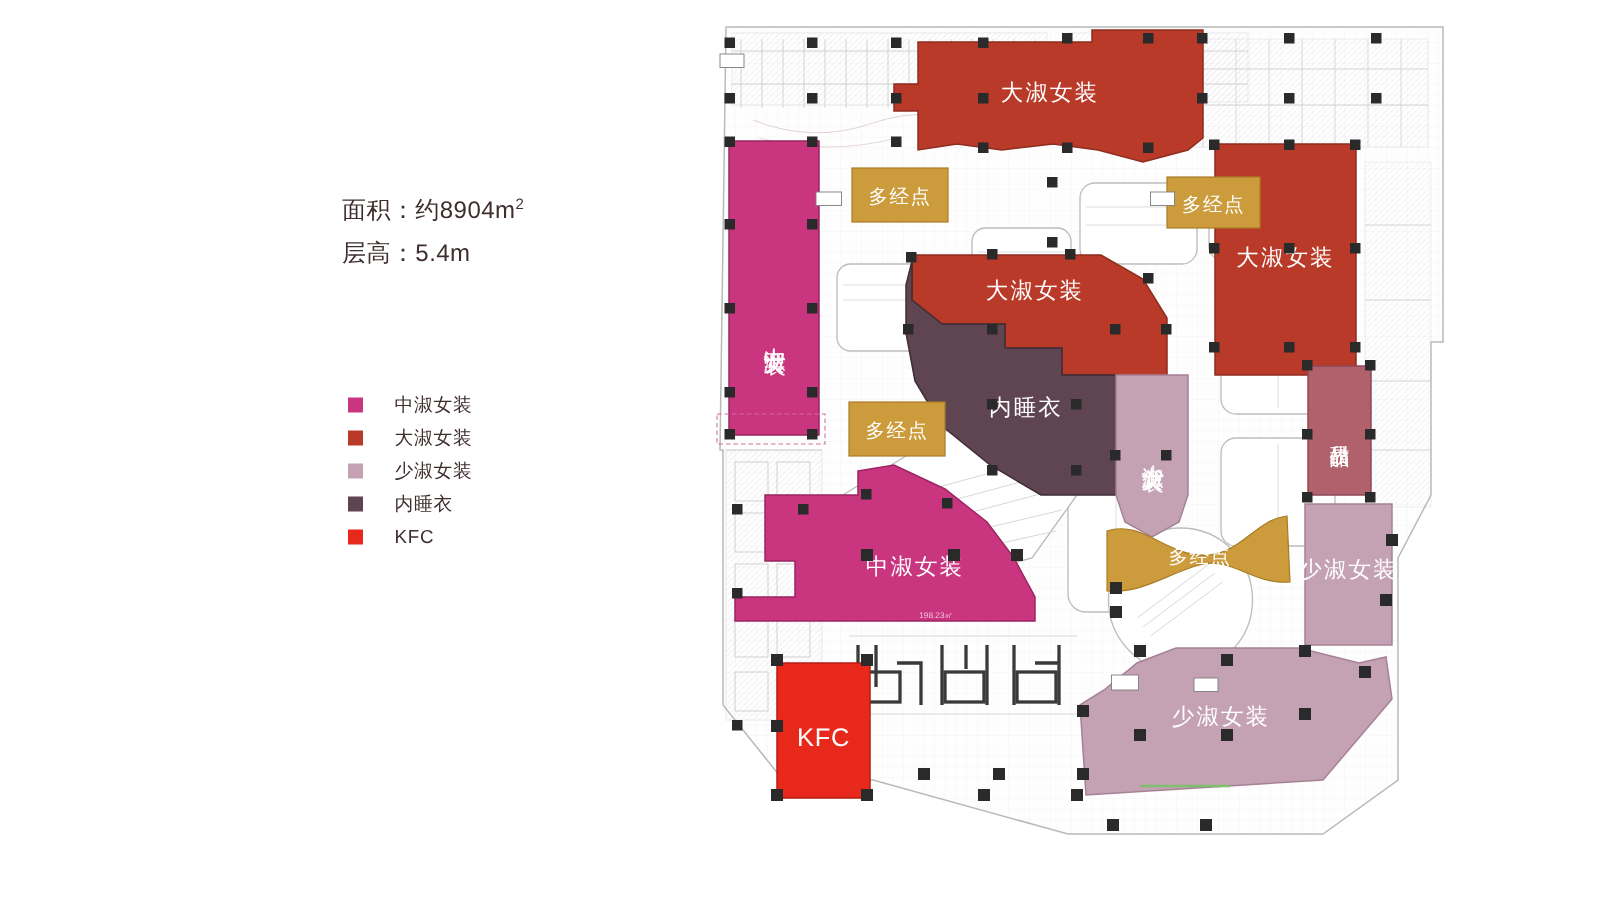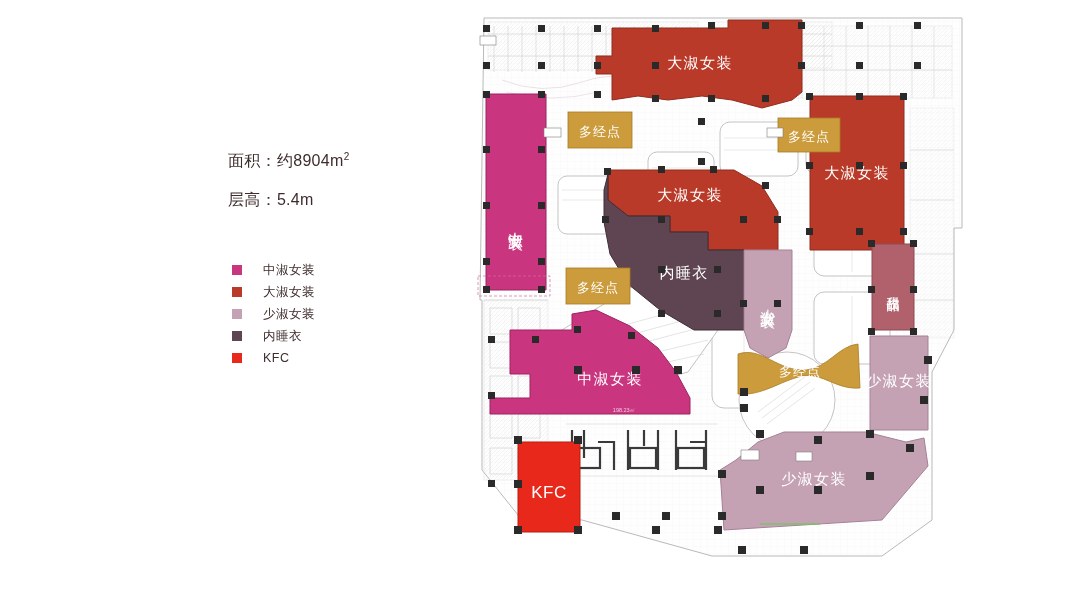--- a/index.html
+++ b/index.html
@@ -53,25 +53,25 @@
     letter-spacing: 3px;
     color: #3f2d2d;
     font-weight: 400;
     line-height: 40px;
     white-space: nowrap;
   }
   .meta-line {
     font-size: 16px;
     color: #3f2d2d;
     line-height: 25px;
-    margin-top: 14px;
+    margin-top: 4px;
     white-space: nowrap;
     letter-spacing: 0.3px;
   }
-  #meta-area { margin-top: 36px; }
+  #meta-area { margin-top: 16px; }
   .sup { font-size: 10px; vertical-align: super; }
 
   
   #legend {
     position: absolute;
     left: 232px;
     top: 259px;
     width: 180px;
   }
   .legend-row {

